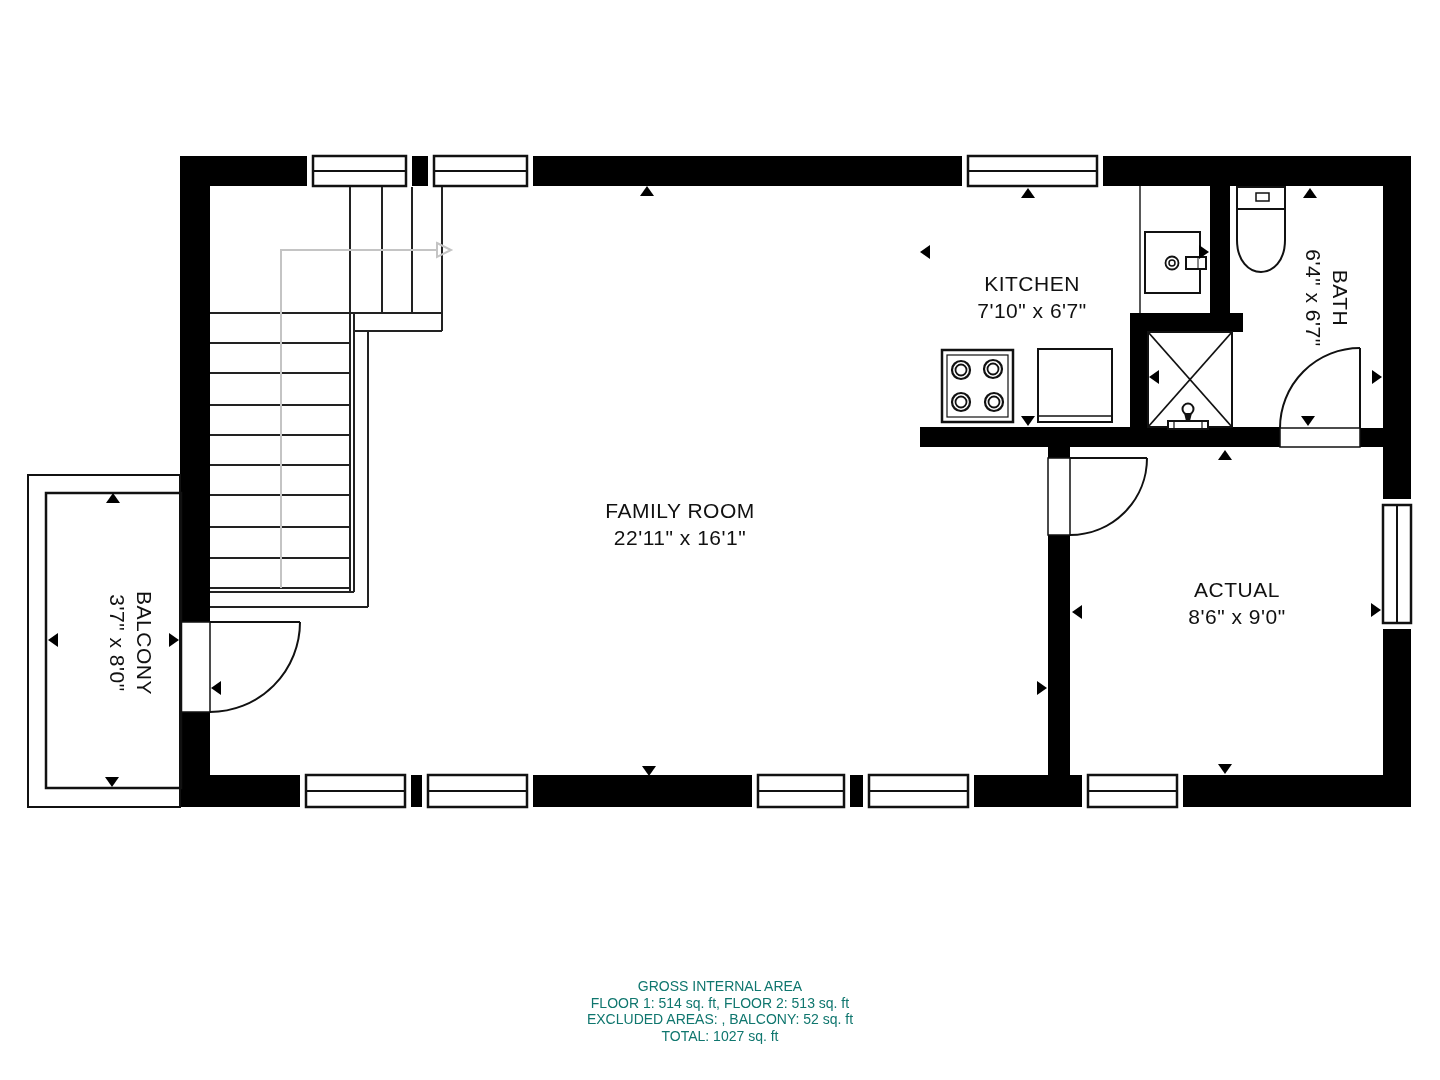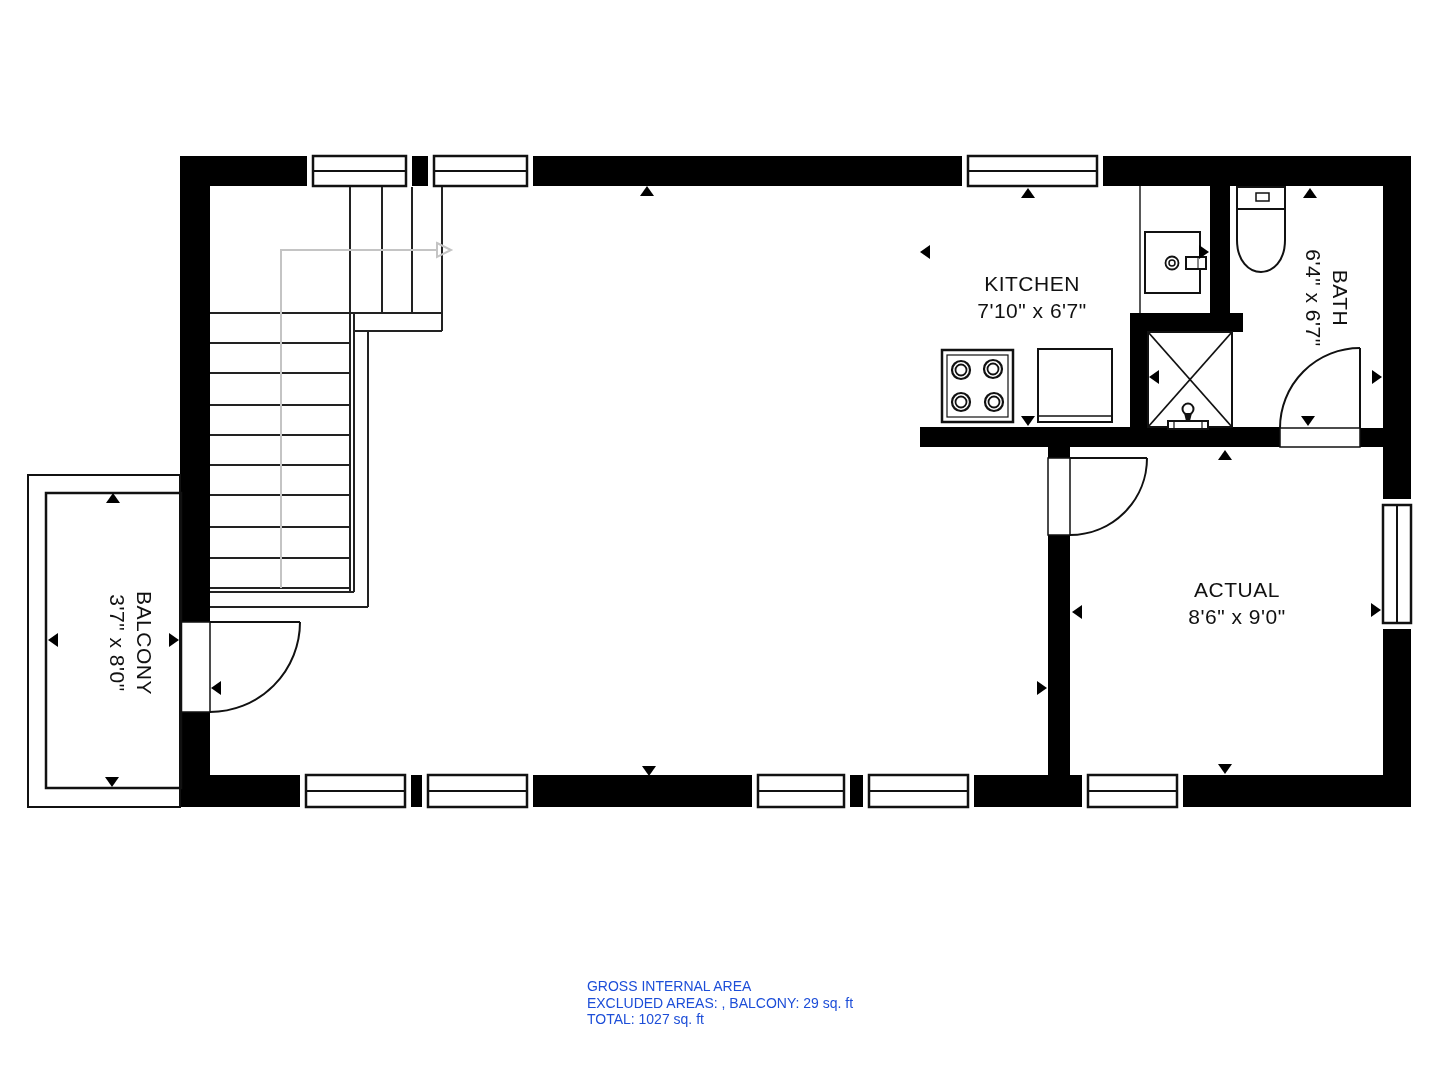--- a/index.html
+++ b/index.html
@@ -9,21 +9,21 @@
   }
   .plan-svg{position:absolute;left:0;top:0;}
   .room-label{
     position:absolute;text-align:center;color:#111;white-space:nowrap;
     font-size:21px;line-height:27px;letter-spacing:.5px;
     transform:translate(-50%,-50%);
   }
   .room-label.rot{transform:translate(-50%,-50%) rotate(90deg);}
   .footer{
     position:absolute;left:720px;top:978px;transform:translateX(-50%);
-    text-align:left;color:#1d4ed8;font-size:14px;line-height:16.5px;white-space:nowrap;
+    text-align:center;color:#0f766e;font-size:14px;line-height:16.5px;white-space:nowrap;
   }
   .footer .small{font-size:12.5px;}
 </style>
 </head>
 <body>
 
 <div class="canvas">
 
   <svg class="plan-svg" width="1440" height="1080" viewBox="0 0 1440 1080">
 
@@ -215,20 +215,24 @@
       <polygon points="1371,603 1371,617 1381,610"></polygon>
     </g>
     <g fill="#000">
       <polygon points="106,503 120,503 113,493"></polygon>
       <polygon points="105,777 119,777 112,787"></polygon>
       <polygon points="58,633 58,647 48,640"></polygon>
       <polygon points="169,633 169,647 179,640"></polygon>
     </g>
   </svg>
 
+  <div class="room-label" style="left:680px;top:524px;">
+    <div>FAMILY ROOM</div>
+    <div>22'11" x 16'1"</div>
+  </div>
 
   <div class="room-label" style="left:1032px;top:297px;">
     <div>KITCHEN</div>
     <div>7'10" x 6'7"</div>
   </div>
 
   <div class="room-label rot" style="left:1327px;top:298px;">
     <div>BATH</div>
     <div>6'4" x 6'7"</div>
   </div>
@@ -238,17 +242,18 @@
     <div>8'6" x 9'0"</div>
   </div>
 
   <div class="room-label rot" style="left:131px;top:643px;">
     <div>BALCONY</div>
     <div>3'7" x 8'0"</div>
   </div>
 
   <div class="footer">
     <div>GROSS INTERNAL AREA</div>
-    <div>EXCLUDED AREAS: , BALCONY: 29 sq. ft</div>
+    <div>FLOOR 1: 514 sq. ft, FLOOR 2: 513 sq. ft</div>
+    <div>EXCLUDED AREAS: , BALCONY: 52 sq. ft</div>
     <div>TOTAL: 1027 sq. ft</div>
   </div>
 
 </div>
 
 </body></html>

